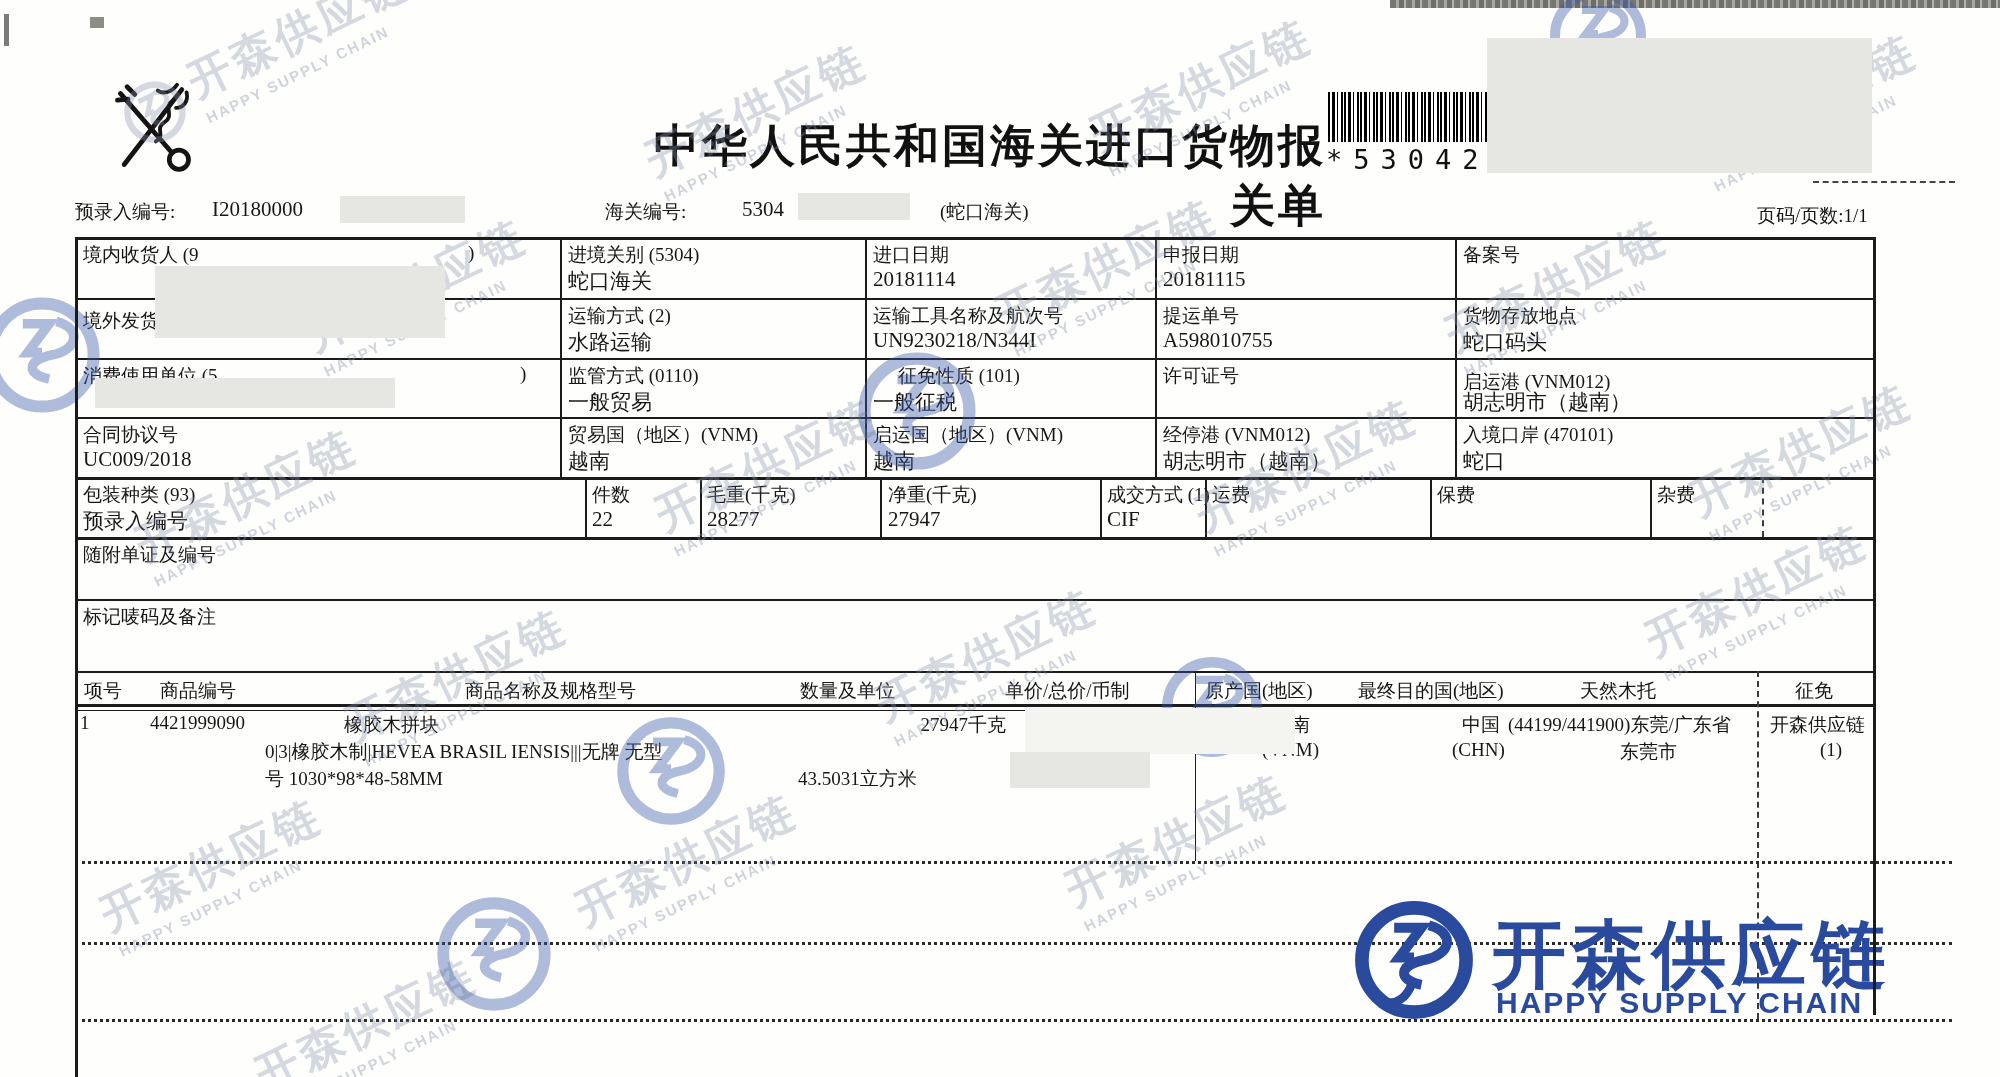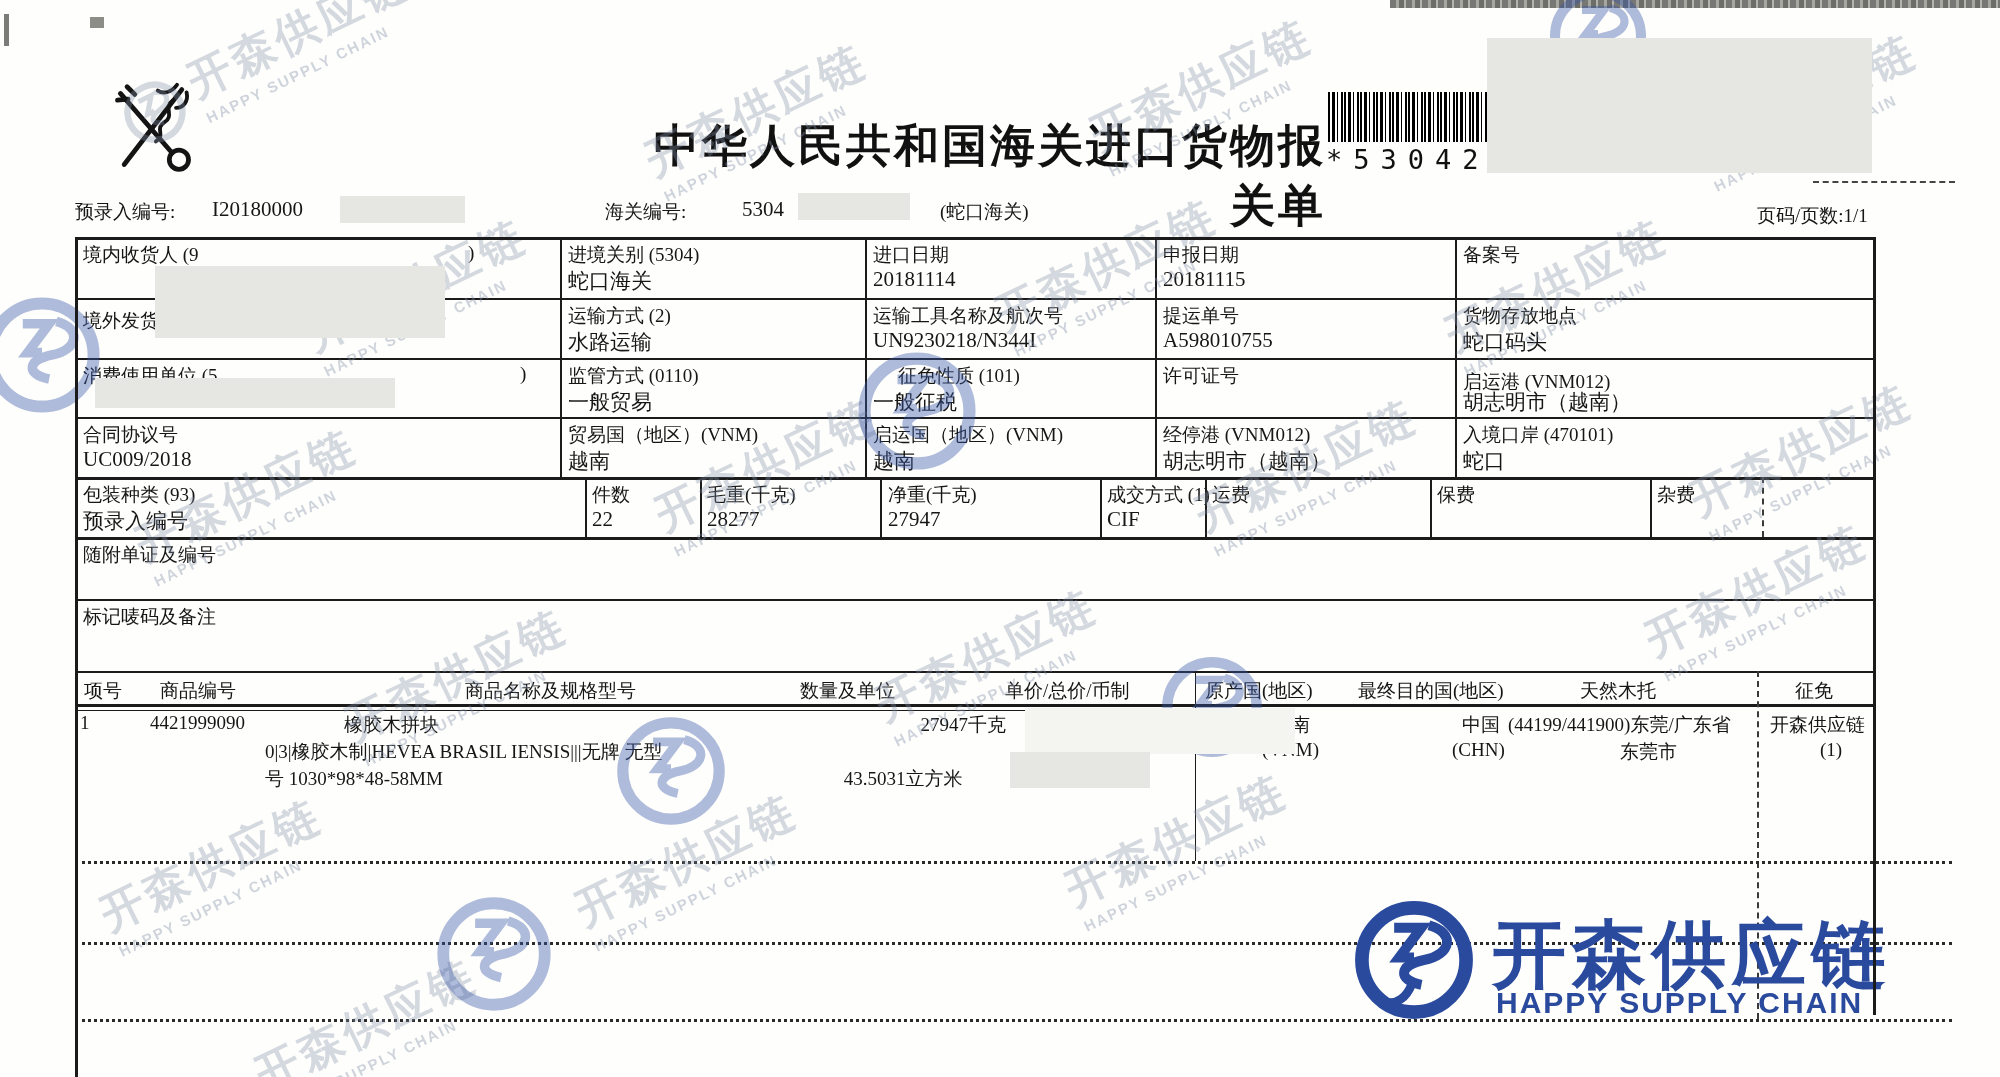--- a/index.html
+++ b/index.html
@@ -292,21 +292,21 @@
   <span class="pos gval" style="left:1508px;top:712px">(44199/441900)东莞/广东省</span>
   <span class="pos gval" style="left:1770px;top:712px">开森供应链</span>
 
   <span class="pos gval" style="left:265px;top:739px">0|3|橡胶木制|HEVEA BRASIL IENSIS|||无牌 无型</span>
   <span class="pos gval" style="left:1262px;top:739px">(VNM)</span>
   <span class="pos gval" style="left:1452px;top:739px">(CHN)</span>
   <span class="pos gval" style="left:1620px;top:739px">东莞市</span>
   <span class="pos gval" style="left:1820px;top:739px">(1)</span>
 
   <span class="pos gval" style="left:265px;top:766px">号 1030*98*48-58MM</span>
-  <span class="pos gval" style="left:798px;top:766px;width:210px;text-align:center">43.5031立方米</span>
+  <span class="pos gval" style="left:798px;top:766px;width:210px;text-align:left">43.5031立方米</span>
 
   <div class="hline z3" style="left:75px;top:237px;width:1800px;height:3px"></div>
   <div class="hline" style="left:75px;top:298px;width:1800px"></div>
   <div class="hline" style="left:75px;top:358px;width:1800px"></div>
   <div class="hline" style="left:75px;top:417px;width:1800px"></div>
   <div class="hline" style="left:75px;top:477px;width:1800px;height:3px"></div>
   <div class="hline" style="left:75px;top:537px;width:1800px;height:3px"></div>
   <div class="hline" style="left:75px;top:599px;width:1800px"></div>
   <div class="hline" style="left:75px;top:671px;width:1800px"></div>
   <div class="hline" style="left:75px;top:704px;width:1800px;height:3px"></div>

